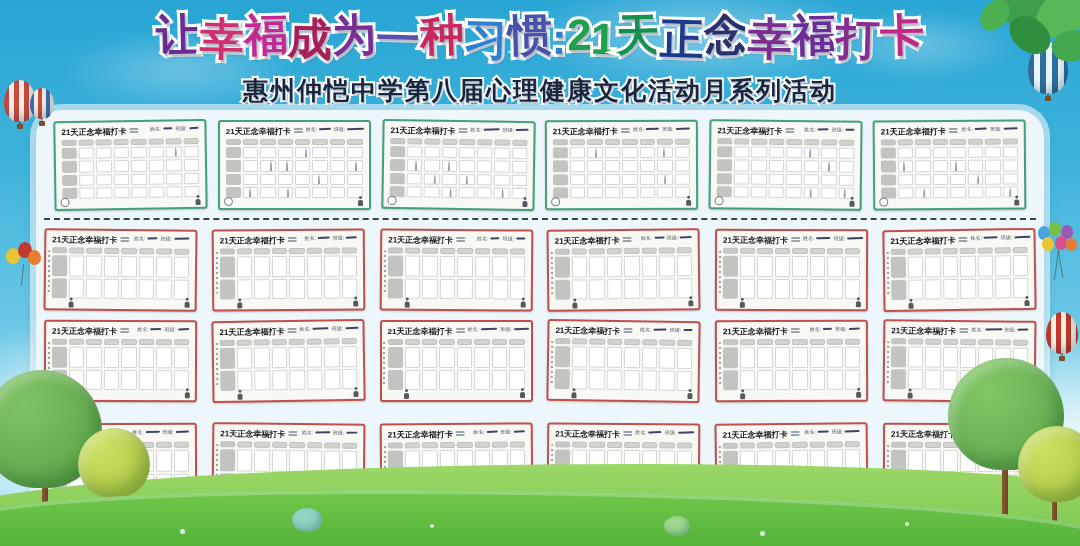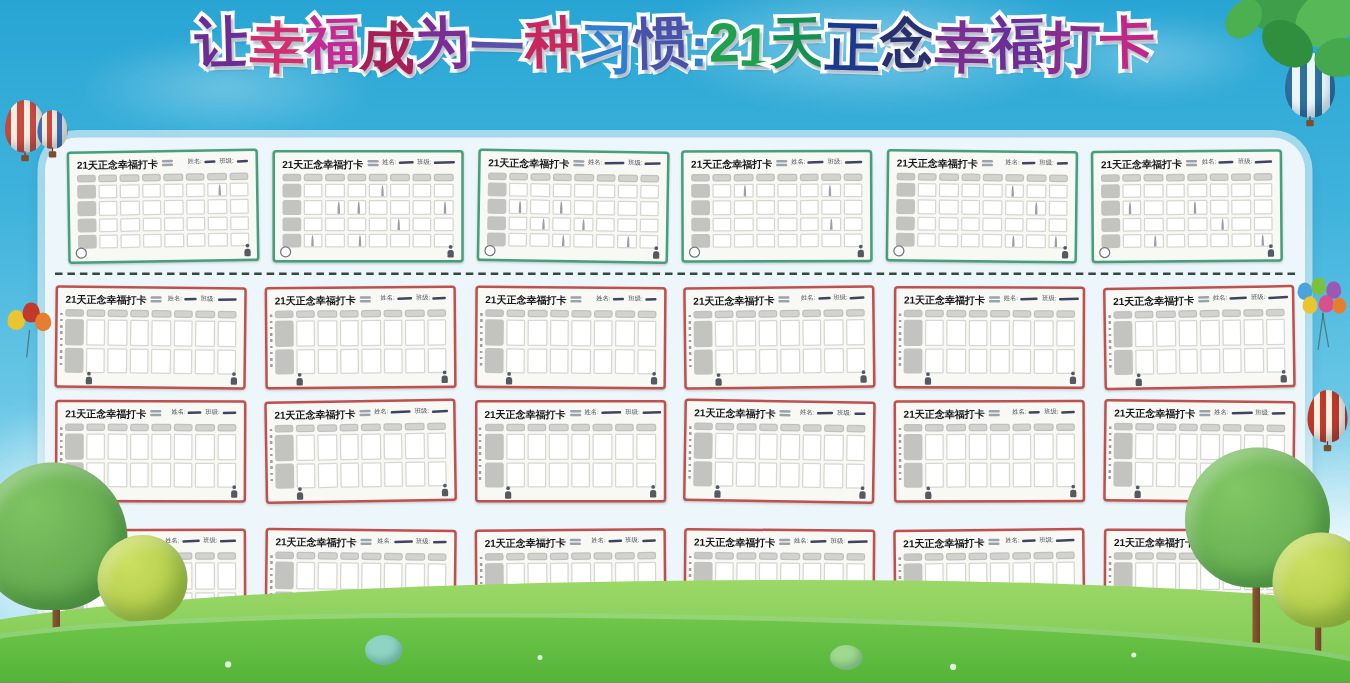--- a/index.html
+++ b/index.html
@@ -105,20 +105,21 @@
 
   <div class="cloud cl1"></div>
   <div class="cloud cl2"></div>
   <div class="cloud cl3"></div>
   <div class="cloud cl4"></div>
   <div class="cloud cl5"></div>
 
   <div class="board"></div>
 
   <div class="title-line" id="title-line"><span class="tchar" style="color: rgb(107, 45, 145);">让</span><span class="tchar" style="color: rgb(209, 47, 110);">幸</span><span class="tchar" style="color: rgb(195, 42, 147);">福</span><span class="tchar" style="color: rgb(168, 30, 86);">成</span><span class="tchar" style="color: rgb(122, 45, 147);">为</span><span class="tchar" style="color: rgb(91, 80, 170);">一</span><span class="tchar" style="color: rgb(200, 40, 94);">种</span><span class="tchar" style="color: rgb(47, 127, 209);">习</span><span class="tchar" style="color: rgb(74, 81, 168);">惯</span><span class="tchar" style="color: rgb(47, 127, 209);">:</span><span class="tchar" style="color: rgb(31, 160, 78);">2</span><span class="tchar" style="color: rgb(31, 160, 78);">1</span><span class="tchar" style="color: rgb(22, 143, 82);">天</span><span class="tchar" style="color: rgb(27, 58, 140);">正</span><span class="tchar" style="color: rgb(40, 48, 110);">念</span><span class="tchar" style="color: rgb(123, 45, 145);">幸</span><span class="tchar" style="color: rgb(109, 45, 150);">福</span><span class="tchar" style="color: rgb(138, 43, 143);">打</span><span class="tchar" style="color: rgb(192, 40, 136);">卡</span></div>
+  <div class="subtitle">惠州仲恺中学第八届心理健康文化活动月系列活动</div>
 
   <div id="rows">
       <div class="card-row row-1">
         <div class="card green" style="transform: rotate(-0.88deg) translateY(-2px);">
           <div class="ch">
             <b class="ct">21天正念幸福打卡</b>
             <span class="note">
               <i></i>
               <i></i>
             </span>

